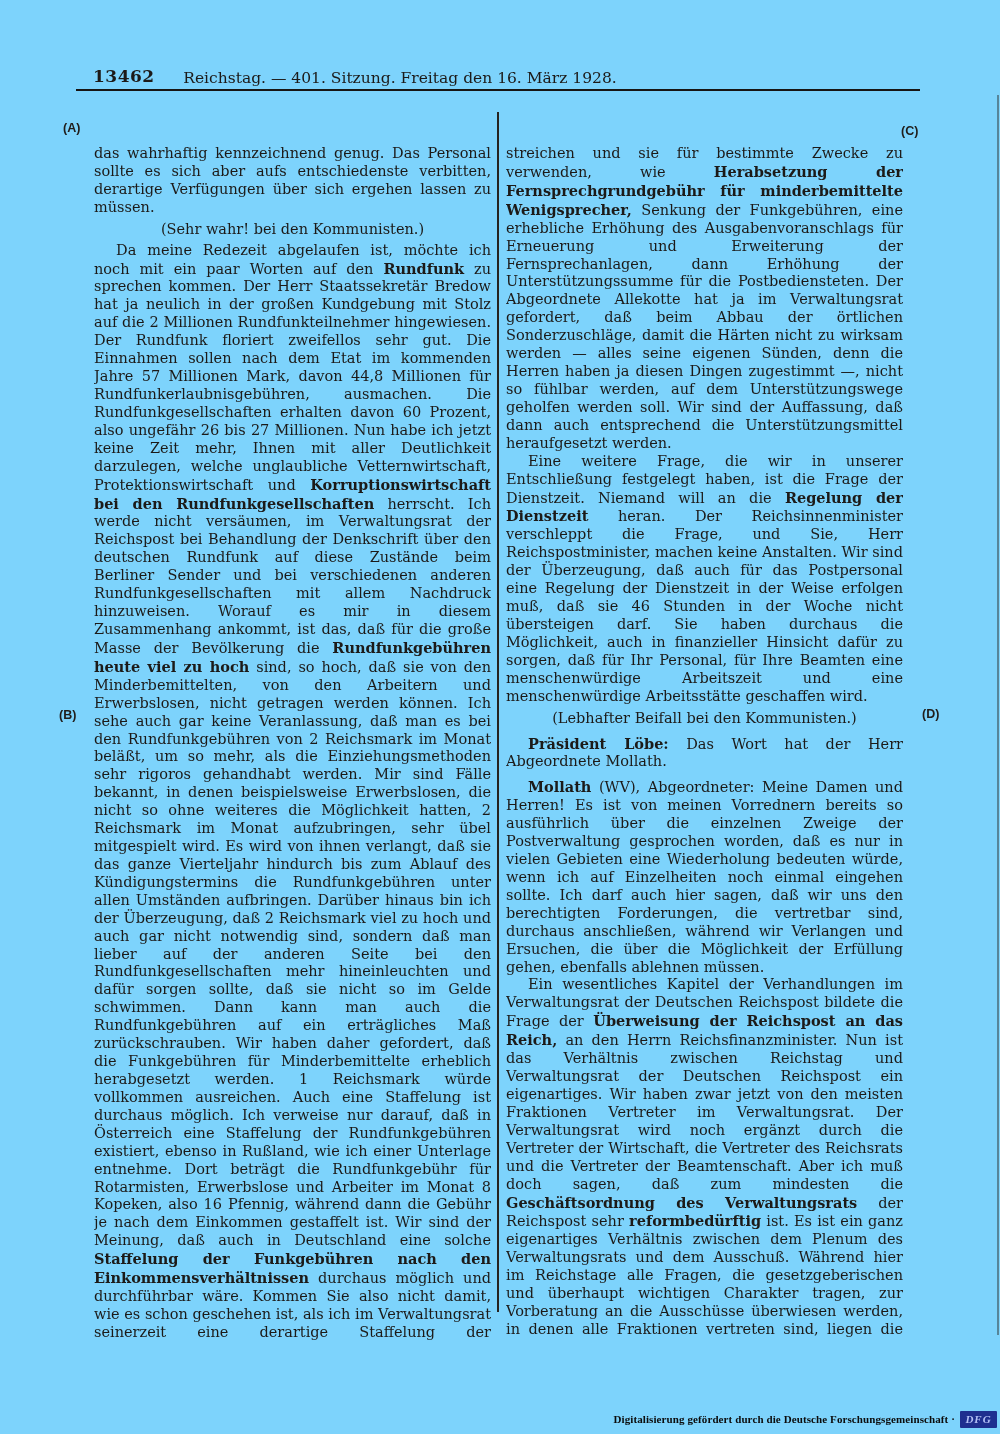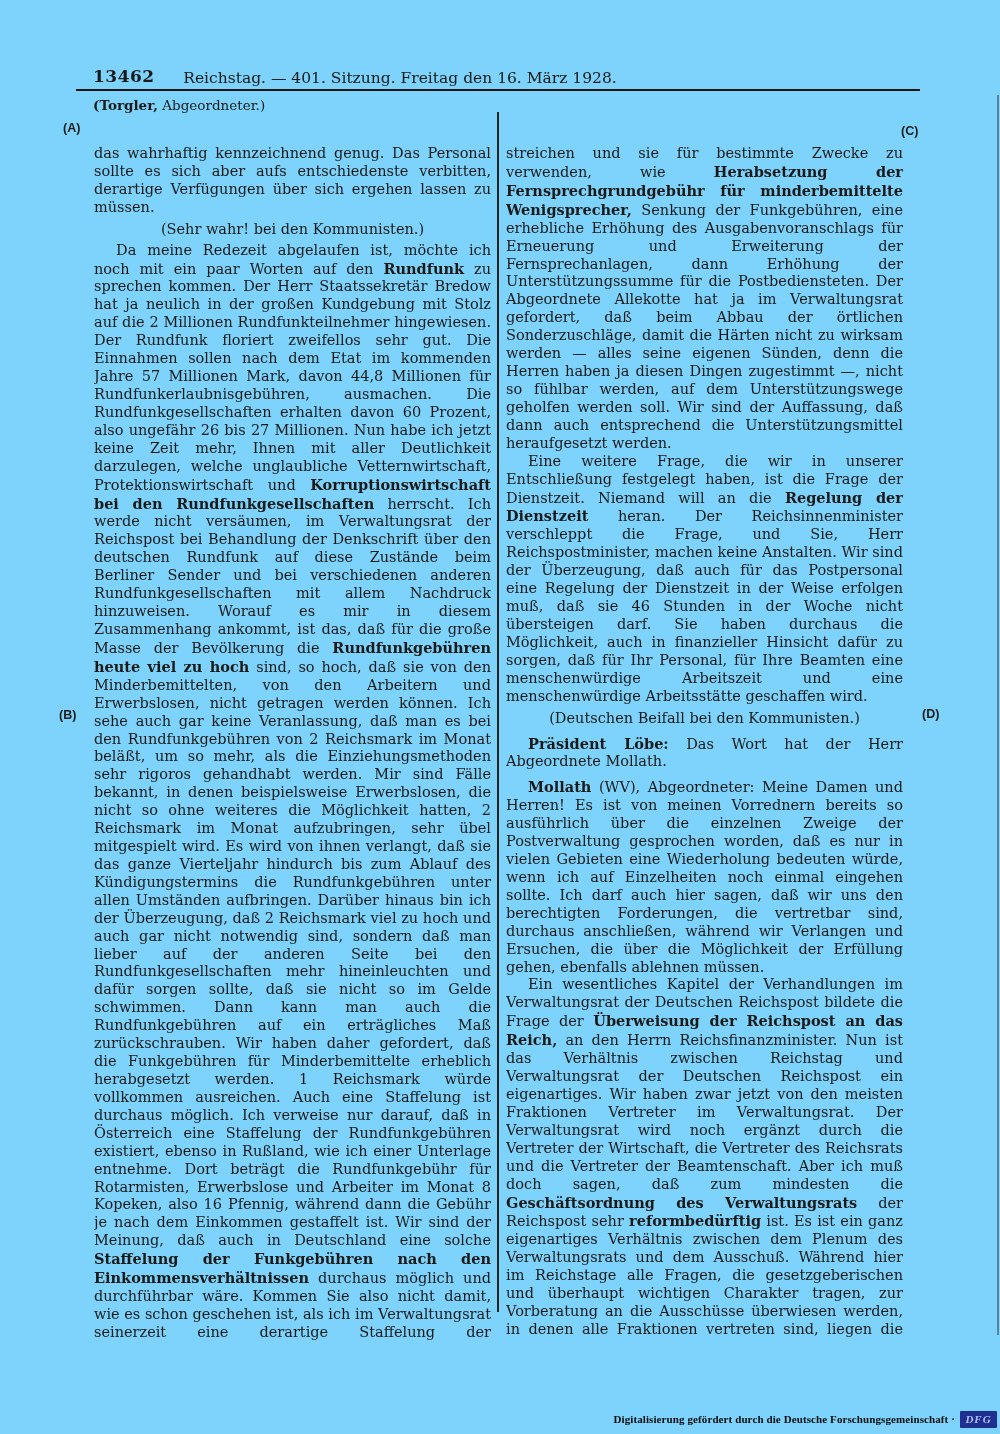--- a/index.html
+++ b/index.html
@@ -73,37 +73,36 @@
 </style>
 </head>
 <body>
 
 <div class="page">
 
   <div class="page-number">13462</div>
   <div class="header-title">Reichstag. — 401. Sitzung. Freitag den 16. März 1928.</div>
   <div class="header-rule"></div>
 
-  <div class="speaker-cont"><span class="b">(Torgler,</span><span> Abgeordneter.)</span></div>
 
   <div class="margin-marker mk-a">(A)</div>
   <div class="margin-marker mk-b">(B)</div>
   <div class="margin-marker mk-c">(C)</div>
   <div class="margin-marker mk-d">(D)</div>
 
   <div class="col col-left">
       <p class="cont"><span>das wahrhaftig kennzeichnend genug. Das Personal sollte es sich aber aufs entschiedenste verbitten, derartige Verfügungen über sich ergehen lassen zu müssen.</span></p>
       <p class="stage"><span>(Sehr wahr! bei den Kommunisten.)</span></p>
       <p class="para"><span>Da meine Redezeit abgelaufen ist, möchte ich noch mit ein paar Worten auf den </span><span class="b">Rundfunk</span><span> zu sprechen kommen. Der Herr Staatssekretär Bredow hat ja neulich in der großen Kundgebung mit Stolz auf die 2 Millionen Rundfunkteilnehmer hingewiesen. Der Rundfunk floriert zweifellos sehr gut. Die Einnahmen sollen nach dem Etat im kommenden Jahre 57 Millionen Mark, davon 44,8 Millionen für Rundfunkerlaubnisgebühren, ausmachen. Die Rundfunkgesellschaften erhalten davon 60 Prozent, also ungefähr 26 bis 27 Millionen. Nun habe ich jetzt keine Zeit mehr, Ihnen mit aller Deutlichkeit darzulegen, welche unglaubliche Vetternwirtschaft, Protektionswirtschaft und </span><span class="b">Korruptionswirtschaft bei den Rundfunkgesellschaften</span><span> herrscht. Ich werde nicht versäumen, im Verwaltungsrat der Reichspost bei Behandlung der Denkschrift über den deutschen Rundfunk auf diese Zustände beim Berliner Sender und bei verschiedenen anderen Rundfunkgesellschaften mit allem Nachdruck hinzuweisen. Worauf es mir in diesem Zusammenhang ankommt, ist das, daß für die große Masse der Bevölkerung die </span><span class="b">Rundfunkgebühren heute viel zu hoch</span><span> sind, so hoch, daß sie von den Minderbemittelten, von den Arbeitern und Erwerbslosen, nicht getragen werden können. Ich sehe auch gar keine Veranlassung, daß man es bei den Rundfunkgebühren von 2 Reichsmark im Monat beläßt, um so mehr, als die Einziehungsmethoden sehr rigoros gehandhabt werden. Mir sind Fälle bekannt, in denen beispielsweise Erwerbslosen, die nicht so ohne weiteres die Möglichkeit hatten, 2 Reichsmark im Monat aufzubringen, sehr übel mitgespielt wird. Es wird von ihnen verlangt, daß sie das ganze Vierteljahr hindurch bis zum Ablauf des Kündigungstermins die Rundfunkgebühren unter allen Umständen aufbringen. Darüber hinaus bin ich der Überzeugung, daß 2 Reichsmark viel zu hoch und auch gar nicht notwendig sind, sondern daß man lieber auf der anderen Seite bei den Rundfunkgesellschaften mehr hineinleuchten und dafür sorgen sollte, daß sie nicht so im Gelde schwimmen. Dann kann man auch die Rundfunkgebühren auf ein erträgliches Maß zurückschrauben. Wir haben daher gefordert, daß die Funkgebühren für Minderbemittelte erheblich herabgesetzt werden. 1 Reichsmark würde vollkommen ausreichen. Auch eine Staffelung ist durchaus möglich. Ich verweise nur darauf, daß in Österreich eine Staffelung der Rundfunkgebühren existiert, ebenso in Rußland, wie ich einer Unterlage entnehme. Dort beträgt die Rundfunkgebühr für Rotarmisten, Erwerbslose und Arbeiter im Monat 8 Kopeken, also 16 Pfennig, während dann die Gebühr je nach dem Einkommen gestaffelt ist. Wir sind der Meinung, daß auch in Deutschland eine solche </span><span class="b">Staffelung der Funkgebühren nach den Einkommensverhältnissen</span><span> durchaus möglich und durchführbar wäre. Kommen Sie also nicht damit, wie es schon geschehen ist, als ich im Verwaltungsrat seinerzeit eine derartige Staffelung der Funkgebühren forderte, zu sagen, das sei nicht möglich, das erfordere zu viel Zeit und Unkosten. Wenn man den ehrlichen Willen hat, dann geht es schon und ist es auch durchführbar.</span></p>
     </div>
   <div class="col-divider"></div>
   <div class="col col-right">
       <p class="cont"><span>streichen und sie für bestimmte Zwecke zu verwenden, wie </span><span class="b">Herabsetzung der Fernsprechgrundgebühr für minderbemittelte Wenigsprecher,</span><span> Senkung der Funkgebühren, eine erhebliche Erhöhung des Ausgabenvoranschlags für Erneuerung und Erweiterung der Fernsprechanlagen, dann Erhöhung der Unterstützungssumme für die Postbediensteten. Der Abgeordnete Allekotte hat ja im Verwaltungsrat gefordert, daß beim Abbau der örtlichen Sonderzuschläge, damit die Härten nicht zu wirksam werden — alles seine eigenen Sünden, denn die Herren haben ja diesen Dingen zugestimmt —, nicht so fühlbar werden, auf dem Unterstützungswege geholfen werden soll. Wir sind der Auffassung, daß dann auch entsprechend die Unterstützungsmittel heraufgesetzt werden.</span></p>
       <p class="para"><span>Eine weitere Frage, die wir in unserer Entschließung festgelegt haben, ist die Frage der Dienstzeit. Niemand will an die </span><span class="b">Regelung der Dienstzeit</span><span> heran. Der Reichsinnenminister verschleppt die Frage, und Sie, Herr Reichspostminister, machen keine Anstalten. Wir sind der Überzeugung, daß auch für das Postpersonal eine Regelung der Dienstzeit in der Weise erfolgen muß, daß sie 46 Stunden in der Woche nicht übersteigen darf. Sie haben durchaus die Möglichkeit, auch in finanzieller Hinsicht dafür zu sorgen, daß für Ihr Personal, für Ihre Beamten eine menschenwürdige Arbeitszeit und eine menschenwürdige Arbeitsstätte geschaffen wird.</span></p>
-      <p class="stage"><span>(Deutschen Beifall bei den Kommunisten.)</span></p>
+      <p class="stage"><span>(Lebhafter Beifall bei den Kommunisten.)</span></p>
       <p class="spara"><span class="b">Präsident Löbe:</span><span> Das Wort hat der Herr Abgeordnete Mollath.</span></p>
       <p class="spara"><span class="b">Mollath</span><span> (WV), Abgeordneter: Meine Damen und Herren! Es ist von meinen Vorrednern bereits so ausführlich über die einzelnen Zweige der Postverwaltung gesprochen worden, daß es nur in vielen Gebieten eine Wiederholung bedeuten würde, wenn ich auf Einzelheiten noch einmal eingehen sollte. Ich darf auch hier sagen, daß wir uns den berechtigten Forderungen, die vertretbar sind, durchaus anschließen, während wir Verlangen und Ersuchen, die über die Möglichkeit der Erfüllung gehen, ebenfalls ablehnen müssen.</span></p>
       <p class="para"><span>Ein wesentliches Kapitel der Verhandlungen im Verwaltungsrat der Deutschen Reichspost bildete die Frage der </span><span class="b">Überweisung der Reichspost an das Reich,</span><span> an den Herrn Reichsfinanzminister. Nun ist das Verhältnis zwischen Reichstag und Verwaltungsrat der Deutschen Reichspost ein eigenartiges. Wir haben zwar jetzt von den meisten Fraktionen Vertreter im Verwaltungsrat. Der Verwaltungsrat wird noch ergänzt durch die Vertreter der Wirtschaft, die Vertreter des Reichsrats und die Vertreter der Beamtenschaft. Aber ich muß doch sagen, daß zum mindesten die </span><span class="b">Geschäftsordnung des Verwaltungsrats</span><span> der Reichspost sehr </span><span class="b">reformbedürftig</span><span> ist. Es ist ein ganz eigenartiges Verhältnis zwischen dem Plenum des Verwaltungsrats und dem Ausschuß. Während hier im Reichstage alle Fragen, die gesetzgeberischen und überhaupt wichtigen Charakter tragen, zur Vorberatung an die Ausschüsse überwiesen werden, in denen alle Fraktionen vertreten sind, liegen die Dinge im Verwaltungsrat so, daß dem Ausschuß nach einem bestimmten Größenschlüssel lediglich ein beschränkter Kreis angehört und dieser Kreis über eine Reihe von Einzelheiten eingehend informiert wird, wogegen sich die Aussprache im Plenum des Verwaltungsrats naturgemäß auf solche Einzelheiten nicht erstrecken kann. Es ist also bei den Verhandlungen im gesetzgebenden</span></p>
     </div>
 
   <div class="scan-edge"></div>
 
   <div class="footer">
     <span class="footer-credit">Digitalisierung gefördert durch die Deutsche Forschungsgemeinschaft ·</span>
     <span class="dfg-logo" style="background: rgb(30, 47, 143); color: rgb(179, 192, 245);">DFG</span>

